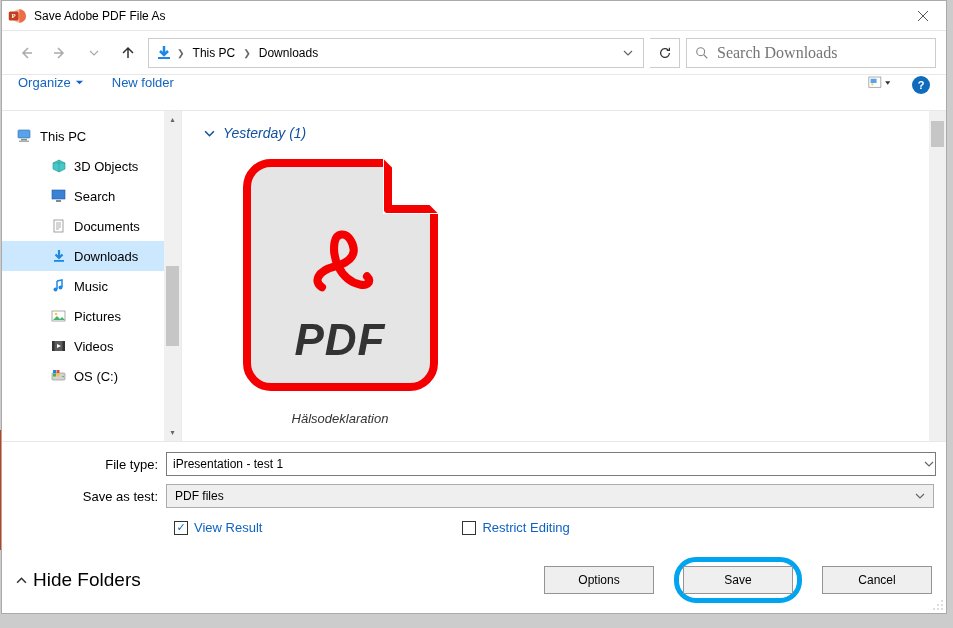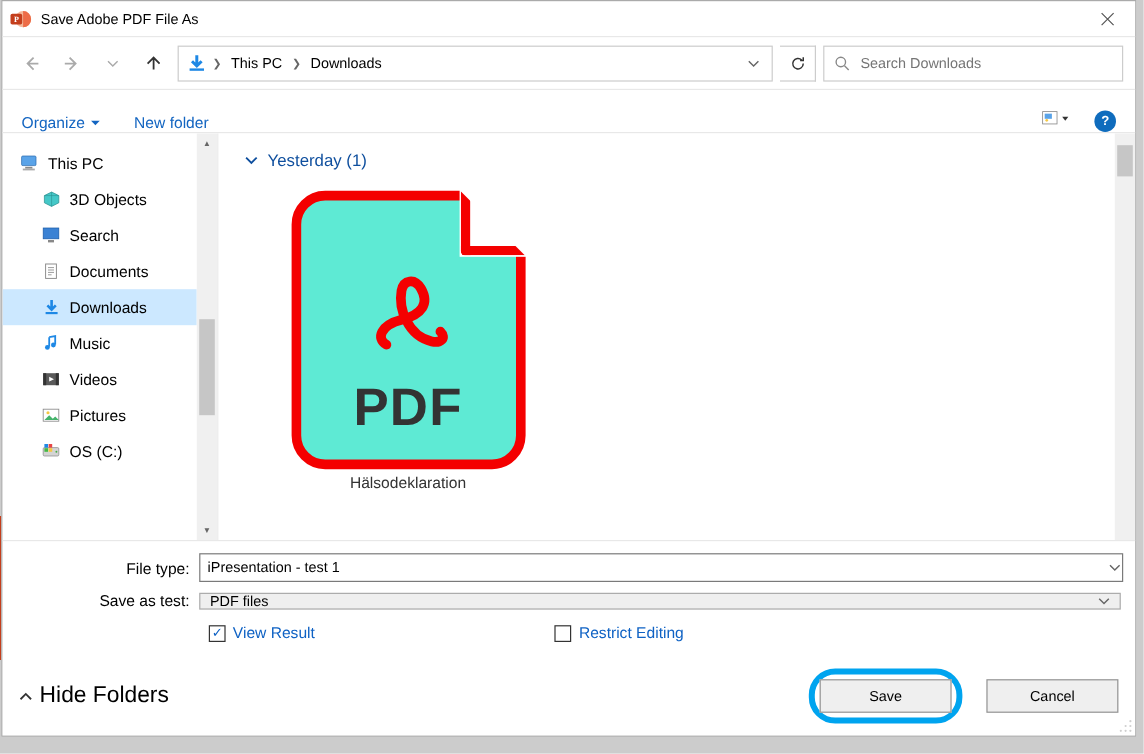--- a/index.html
+++ b/index.html
@@ -111,29 +111,30 @@
       border: 1px solid #ccc;
       display: flex;
       align-items: center;
       padding: 0 8px;
       color: #999;
       gap: 8px;
     }
     .search input {
       border: none;
       outline: none;
-      font-size: 12px;
+      font-size: 16px;
       flex: 1;
       background: transparent;
+      font-family: Liberation Serif, serif;
     }
     
     .toolbar {
       height: 36px;
       display: flex;
-      align-items: flex-end;
+      align-items: flex-start;
       padding: 0 16px;
       gap: 24px;
       border-bottom: 1px solid #e8e8e8;
     }
     .toolbar-left {
       display: flex;
       gap: 28px;
       color: #1365c1;
       font-size: 13px;
     }
@@ -203,35 +204,36 @@
       background: #c6c6c6;
     }
     .tree-item {
       height: 30px;
       display: flex;
       align-items: center;
       gap: 6px;
       padding-left: 14px;
       font-size: 13px;
     }
-    .tree-item.level2 { padding-left: 32px; }
+    .tree-item.level2 { padding-left: 48px; }
     .tree-item.selected {
       background: #cce8ff;
     }
     .tree-icon {
       width: 18px;
       height: 16px;
       display: inline-flex;
       align-items: center;
       justify-content: center;
     }
     .content-wrap {
       flex: 1;
       position: relative;
       display: flex;
+      font-style: italic;
     }
     .content {
       flex: 1;
       padding: 14px 22px;
       position: relative;
       overflow: hidden;
     }
     .content-scrollbar {
       width: 17px;
       background: #f0f0f0;
@@ -257,21 +259,21 @@
       flex-direction: column;
       align-items: center;
       width: 200px;
       margin-left: 36px;
     }
     .pdf-icon-big {
       width: 195px;
       height: 232px;
       border: 8px solid #f40000;
       border-radius: 28px;
-      background: #5eead4;
+      background: #e5e5e5;
       display: flex;
       flex-direction: column;
       align-items: center;
       justify-content: flex-end;
       padding-bottom: 18px;
       gap: 8px;
       position: relative;
     }
     .pdf-corner {
       position: absolute;
@@ -293,21 +295,21 @@
       height: 56px;
       background: #fff;
     }
     .pdf-label {
       font-size: 44px;
       font-weight: bold;
       color: #333;
       letter-spacing: 1px;
     }
     .file-name-cut {
-      margin-top: 4px;
+      margin-top: 20px;
       font-size: 13px;
       color: #333;
       max-height: 14px;
       overflow: hidden;
       width: 160px;
       text-align: center;
     }
     
     .form {
       border-top: 1px solid #e8e8e8;
@@ -327,21 +329,21 @@
     .form-input {
       flex: 1;
       height: 24px;
       border: 1px solid #7a7a7a;
       padding: 0 6px;
       font-size: 12px;
       background: #fff;
     }
     .form-combo {
       flex: 1;
-      height: 14px;
+      height: 24px;
       border: 1px solid #acacac;
       background: #efefef;
       display: flex;
       align-items: center;
       justify-content: space-between;
       padding: 0 8px;
       font-size: 12px;
     }
     .checks-row {
       display: flex;
@@ -569,37 +571,37 @@
                 <circle cx="5.5" cy="11.5" r="2" fill="#1e88e5"></circle>
                 <path d="M7 3 L12 2 V9" stroke="#1e88e5" stroke-width="1.5" fill="none"></path>
                 <circle cx="10.5" cy="9.5" r="2" fill="#1e88e5"></circle>
               </svg>
             </span>
             <span>Music</span>
           </div>
           <div class="tree-item level2">
             <span class="tree-icon">
               <svg width="18" height="16" viewBox="0 0 18 16">
+                <rect x="2" y="3" width="13" height="10" fill="#fff" stroke="#888" stroke-width="0.7"></rect>
+                <circle cx="6" cy="6" r="1.3" fill="#f5c842"></circle>
+                <path d="M3 12 L7 8 L10 11 L12 9 L15 12 Z" fill="#45b36b"></path>
+              </svg>
+            </span>
+            <span>Pictures</span>
+          </div>
+          <div class="tree-item level2">
+            <span class="tree-icon">
+              <svg width="18" height="16" viewBox="0 0 18 16">
                 <rect x="2" y="3" width="13" height="10" fill="#5a5a5a"></rect>
                 <rect x="2" y="3" width="2.5" height="10" fill="#333"></rect>
                 <rect x="12.5" y="3" width="2.5" height="10" fill="#333"></rect>
                 <path d="M7 6 L11 8 L7 10 Z" fill="#fff"></path>
               </svg>
             </span>
             <span>Videos</span>
-          </div>
-          <div class="tree-item level2">
-            <span class="tree-icon">
-              <svg width="18" height="16" viewBox="0 0 18 16">
-                <rect x="2" y="3" width="13" height="10" fill="#fff" stroke="#888" stroke-width="0.7"></rect>
-                <circle cx="6" cy="6" r="1.3" fill="#f5c842"></circle>
-                <path d="M3 12 L7 8 L10 11 L12 9 L15 12 Z" fill="#45b36b"></path>
-              </svg>
-            </span>
-            <span>Pictures</span>
           </div>
           <div class="tree-item level2">
             <span class="tree-icon">
               <svg width="18" height="16" viewBox="0 0 18 16">
                 <rect x="2" y="5" width="13" height="7" rx="1" fill="#d4d4d4" stroke="#888" stroke-width="0.6"></rect>
                 <rect x="3" y="2" width="3" height="3" fill="#1e88e5"></rect>
                 <rect x="6.5" y="2" width="3" height="3" fill="#e84545"></rect>
                 <rect x="3" y="5.5" width="3" height="3" fill="#45b845"></rect>
                 <rect x="6.5" y="5.5" width="3" height="3" fill="#f5c842"></rect>
                 <circle cx="13" cy="8.5" r="0.8" fill="#4a4"></circle>
@@ -671,20 +673,23 @@
   </div>
 
   <div class="actions">
     <div class="hide-folders">
       <svg width="11" height="11" viewBox="0 0 10 10">
           <path d="M1 7 L5 3 L9 7" stroke="#333" fill="none" stroke-width="1.4"></path>
         </svg>
       <span>Hide Folders</span>
     </div>
     <div class="actions-spacer"></div>
+    <div class="btn">
+        <span>Options</span>
+      </div>
     <div class="save-highlight">
       <div class="btn">
           <span>Save</span>
         </div>
     </div>
     <div class="btn">
         <span>Cancel</span>
       </div>
   </div>
   <svg class="resize-grip" viewBox="0 0 12 12">

